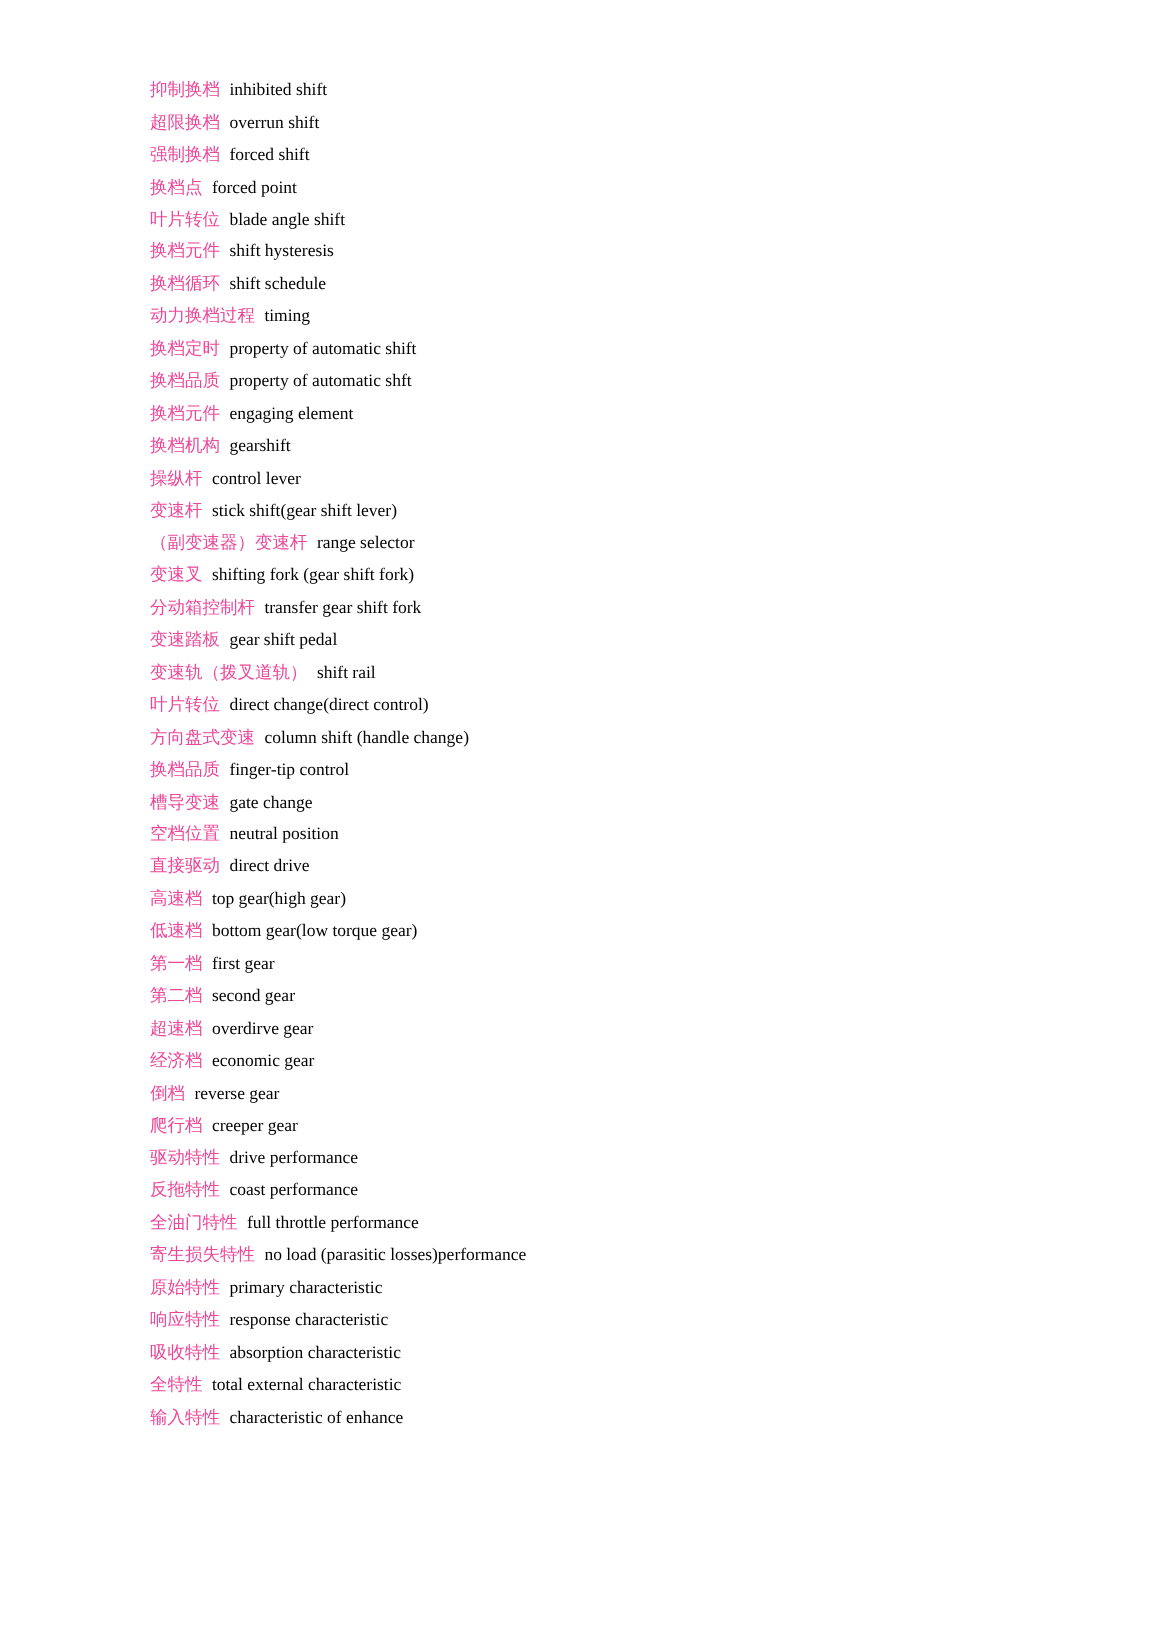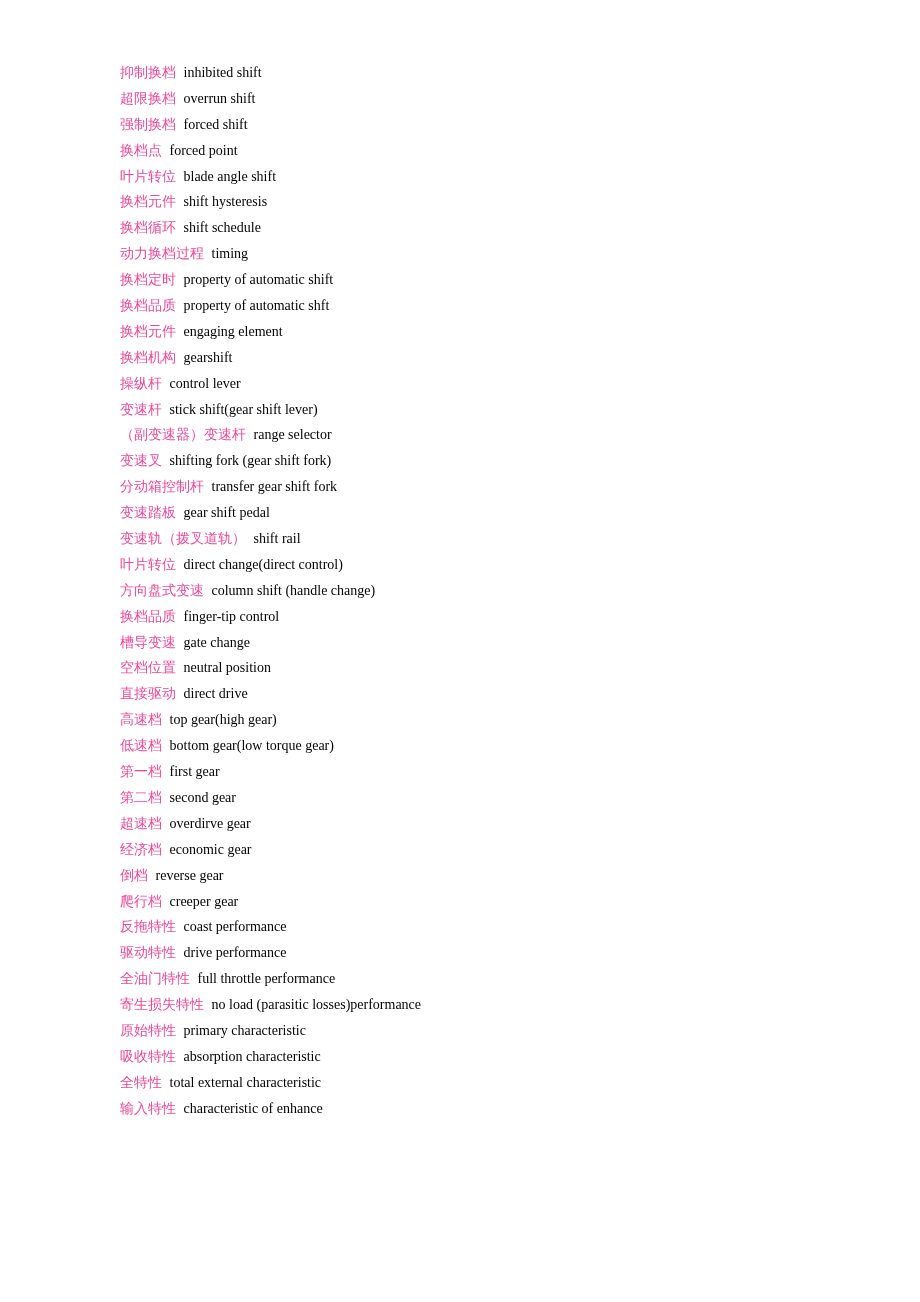--- a/index.html
+++ b/index.html
@@ -63,21 +63,22 @@
     <li><span class="zh">空档位置</span><span class="en">  neutral position</span></li>
     <li><span class="zh">直接驱动</span><span class="en">  direct drive</span></li>
     <li><span class="zh">高速档</span><span class="en">  top gear(high gear)</span></li>
     <li><span class="zh">低速档</span><span class="en">  bottom gear(low torque gear)</span></li>
     <li><span class="zh">第一档</span><span class="en">  first gear</span></li>
     <li><span class="zh">第二档</span><span class="en">  second gear</span></li>
     <li><span class="zh">超速档</span><span class="en">  overdirve gear</span></li>
     <li><span class="zh">经济档</span><span class="en">  economic gear</span></li>
     <li><span class="zh">倒档</span><span class="en">  reverse gear</span></li>
     <li><span class="zh">爬行档</span><span class="en">  creeper gear</span></li>
+    <li><span class="zh">驱动特性</span><span class="en">  drive performance</span></li>
     <li><span class="zh">反拖特性</span><span class="en">  coast performance</span></li>
-    <li><span class="zh">驱动特性</span><span class="en">  drive performance</span></li>
     <li><span class="zh">全油门特性</span><span class="en">  full throttle performance</span></li>
     <li><span class="zh">寄生损失特性</span><span class="en">  no load (parasitic losses)performance</span></li>
     <li><span class="zh">原始特性</span><span class="en">  primary characteristic</span></li>
+    <li><span class="zh">响应特性</span><span class="en">  response characteristic</span></li>
     <li><span class="zh">吸收特性</span><span class="en">  absorption characteristic</span></li>
     <li><span class="zh">全特性</span><span class="en">  total external characteristic</span></li>
     <li><span class="zh">输入特性</span><span class="en">  characteristic of enhance</span></li>
   </ul>
 
 </body></html>

